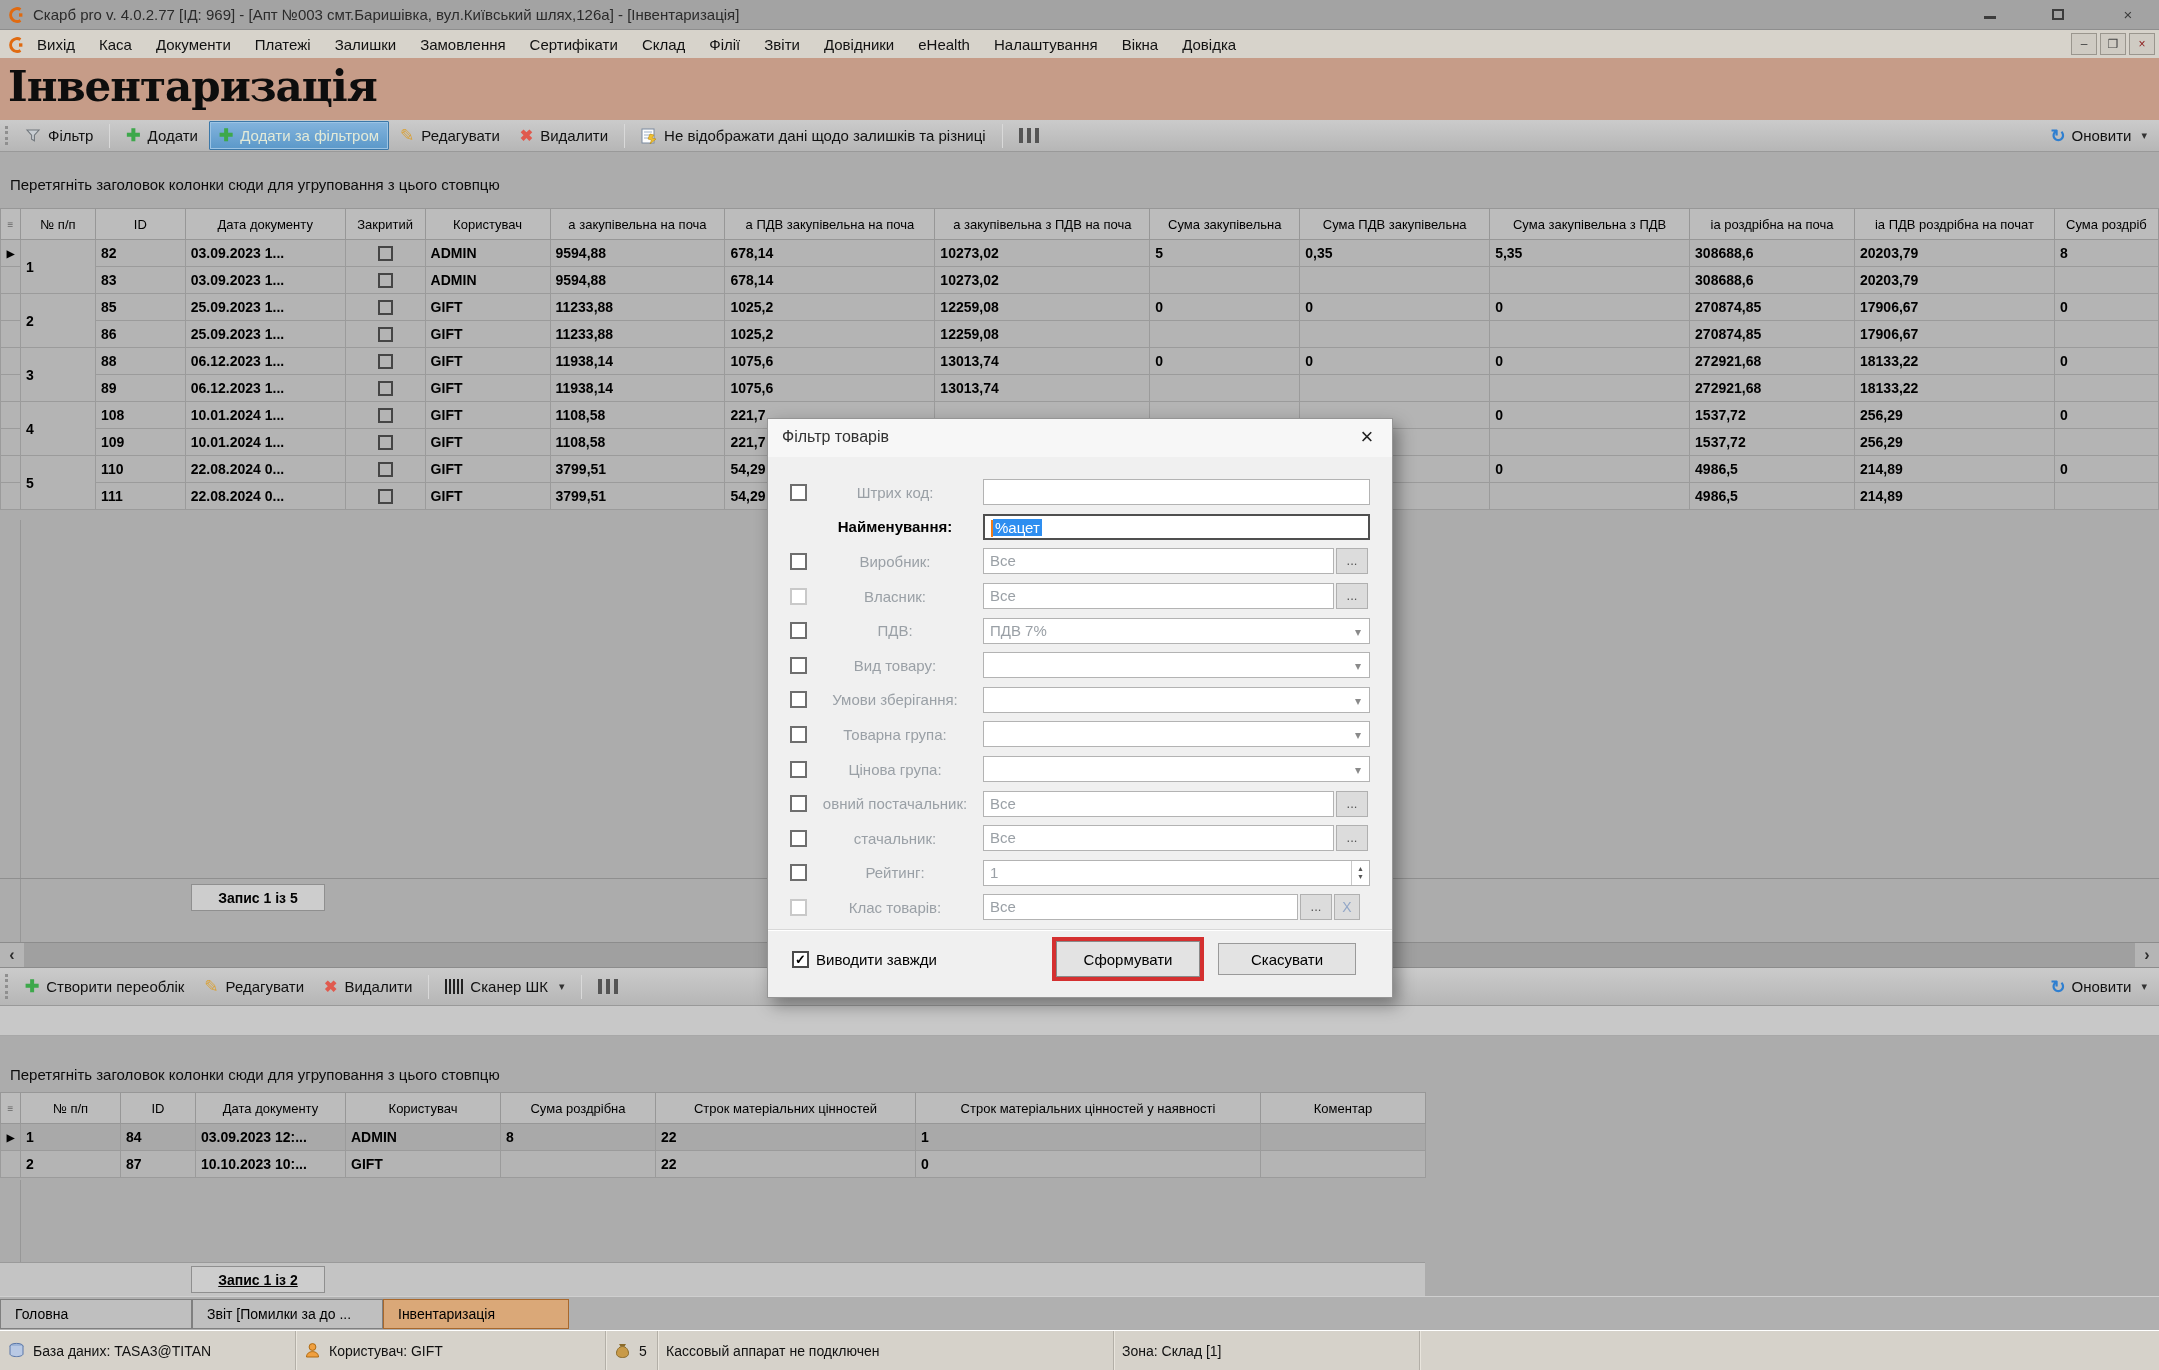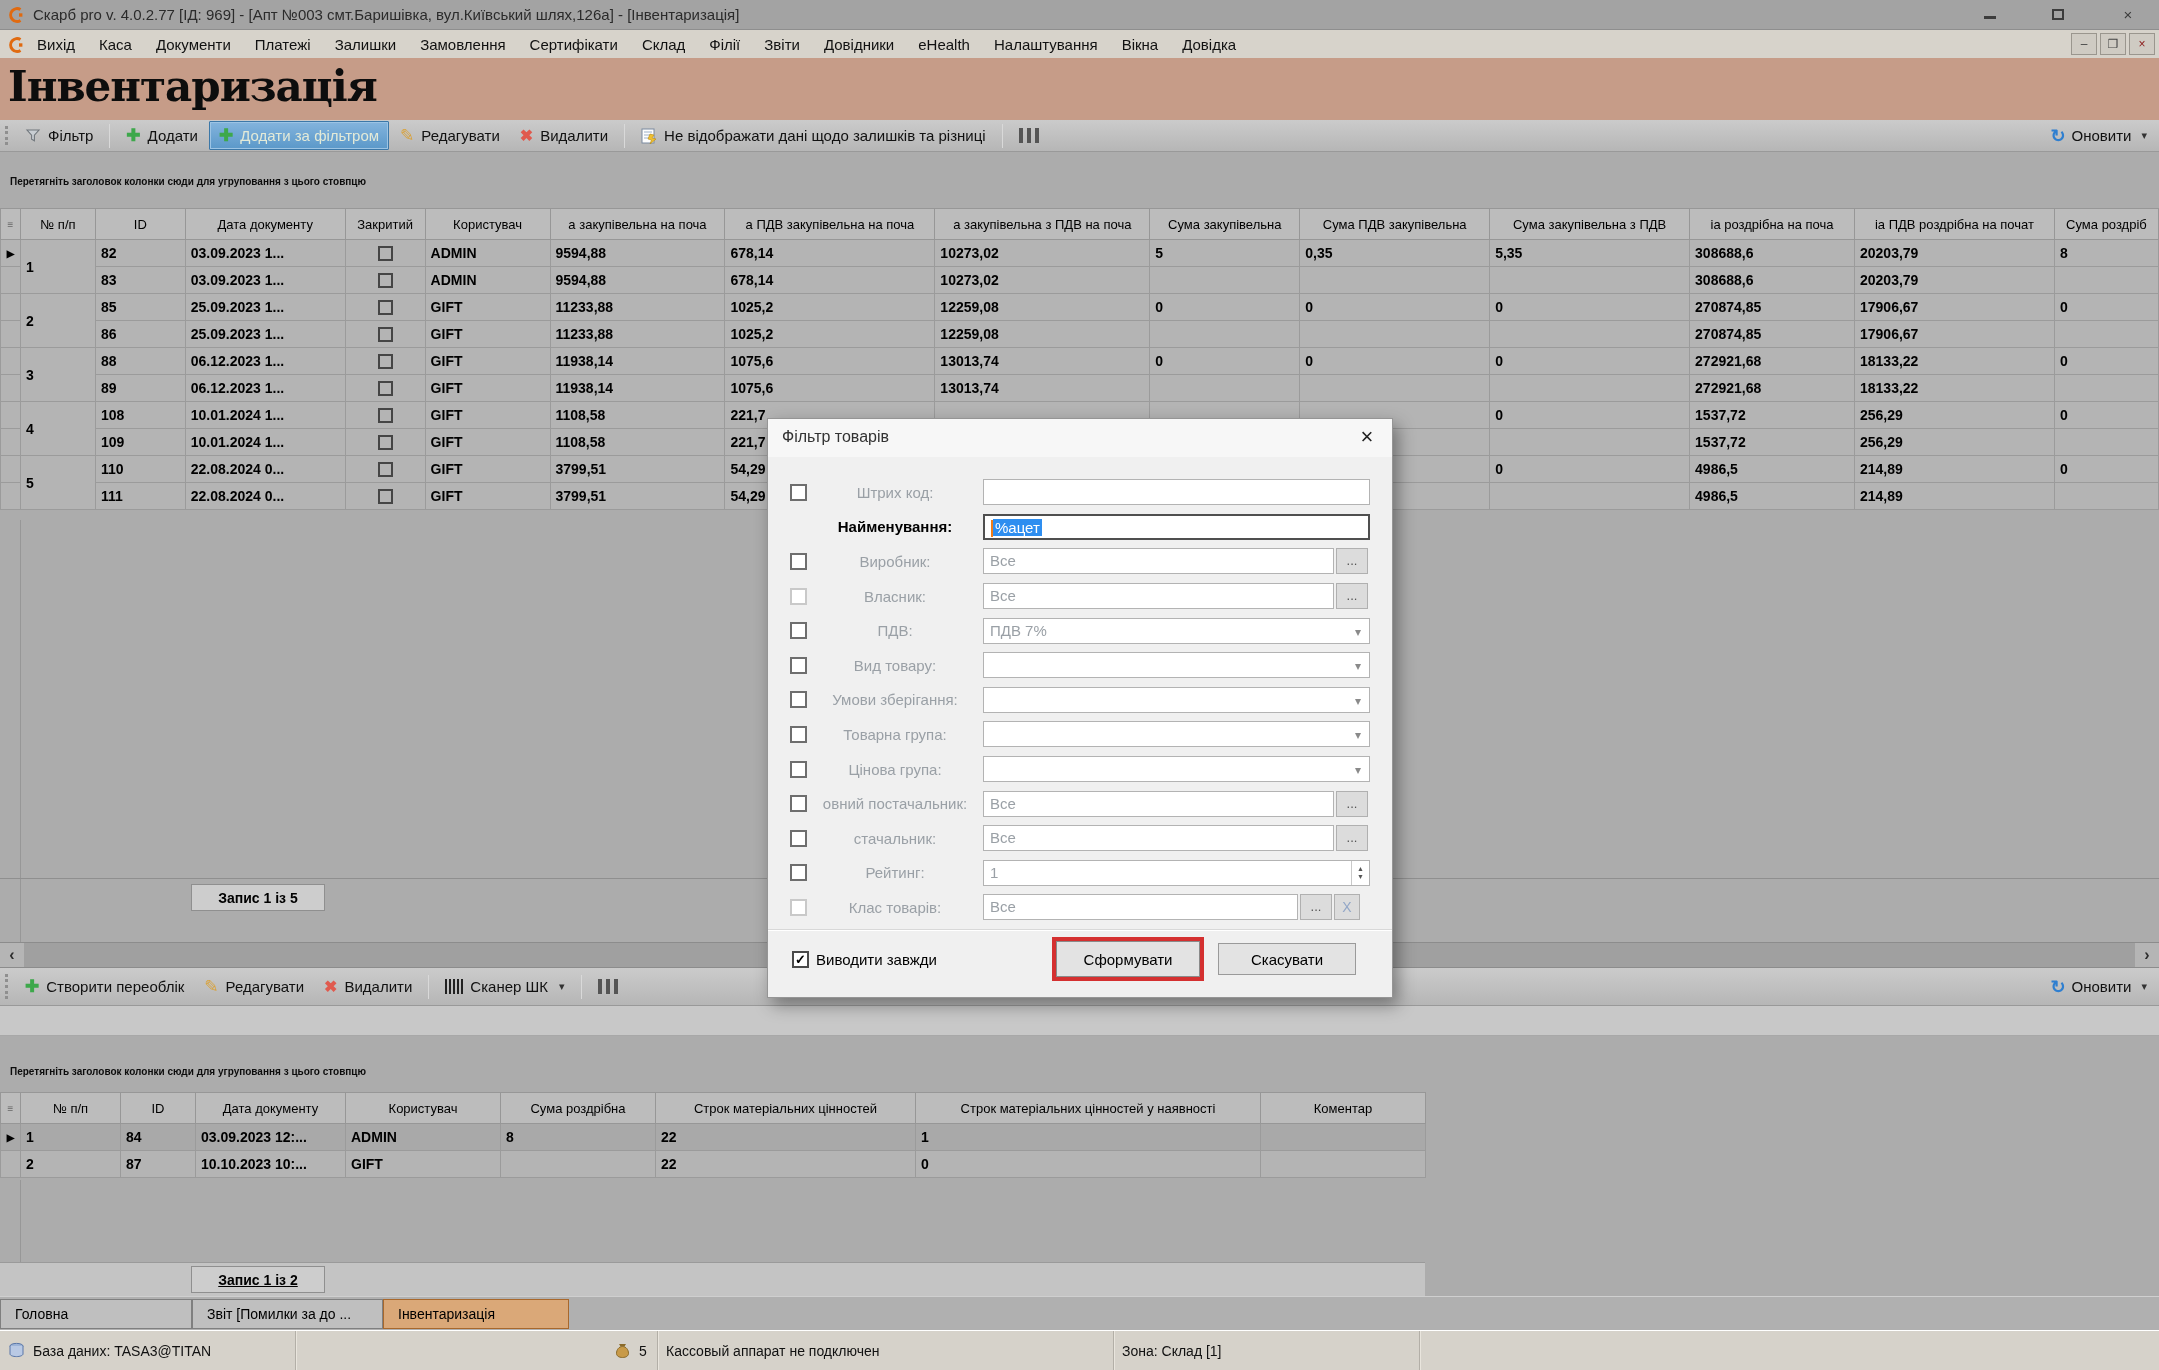--- a/index.html
+++ b/index.html
@@ -39,21 +39,21 @@
   .refresh-ic { color:#2f7fd0; font-size:18px; font-weight:bold; }
   .caret { font-size:11px; color:#333; margin-left:4px; }
   .tb-right { position:absolute; right:12px; top:50%; transform:translateY(-50%); display:flex; align-items:center; gap:6px; }
   .barcode-ic { width:18px; height:15px; background:repeating-linear-gradient(90deg,#222 0 2px,transparent 2px 4px); }
   .cols-ic { width:20px; height:15px; background:
       repeating-linear-gradient(#555 0 2px, transparent 2px 4px);
       -webkit-mask:linear-gradient(90deg,#000 0 4px,transparent 4px 8px,#000 8px 12px,transparent 12px 16px,#000 16px 20px);
       mask:linear-gradient(90deg,#000 0 4px,transparent 4px 8px,#000 8px 12px,transparent 12px 16px,#000 16px 20px); }
 
   
-  .hint { position:absolute; left:10px; font-size:10px; font-weight:bold; color:#0c0c0c; }
+  .hint { position:absolute; left:10px; font-size:15px; font-weight:normal; color:#0c0c0c; }
   #hint1 { top:176px; } #hint2 { top:1066px; }
 
   
   table.grid { border-collapse:collapse; table-layout:fixed; }
   table.grid th { height:31px; background:#bcbcbc; border:1px solid #979797; font-size:13px; font-weight:normal; color:#000; overflow:hidden; white-space:nowrap; padding:0 3px; }
   table.grid td { height:27px; background:#b4b4b4; border:1px solid #9b9b9b; font-size:14px; font-weight:bold; color:#000; overflow:hidden; white-space:nowrap; padding:0 5px; }
   table.grid td.ind, table.grid th.ind { padding:0 2px; font-size:10px; text-align:center; }
   table.grid td.numcell { vertical-align:middle; }
   #top-table { position:absolute; top:208px; left:0; }
   #bottom-table { position:absolute; top:1092px; left:0; }
@@ -528,20 +528,27 @@
     </div>
 
   <div id="statusbar">
     <div class="sseg" style="left:0; width:296px;">
       <svg class="sic" viewBox="0 0 17 17">
           <ellipse cx="8.5" cy="4" rx="6.5" ry="2.6" fill="#9db4d8" stroke="#5a77a8"></ellipse>
           <path d="M2 4v8c0 1.4 2.9 2.6 6.5 2.6S15 13.4 15 12V4" fill="#b9c9e4" stroke="#5a77a8"></path>
         </svg>
       <span>База даних: TASA3@TITAN</span>
     </div>
+    <div class="sseg" style="left:296px; width:310px;">
+      <svg class="sic" viewBox="0 0 17 17">
+          <circle cx="8.5" cy="5" r="3.4" fill="#f0a040" stroke="#b06a10"></circle>
+          <path d="M2.5 15c0-3.3 2.7-5.4 6-5.4s6 2.1 6 5.4z" fill="#f0a040" stroke="#b06a10"></path>
+        </svg>
+      <span>Користувач: GIFT</span>
+    </div>
     <div class="sseg" style="left:606px; width:52px;">
       <svg class="sic" viewBox="0 0 17 17">
           <path d="M6.5 4.5 5 2h7l-1.5 2.5z" fill="#8a6a2a"></path>
           <path d="M8.5 4.5c-3.6 0-6 3.4-6 6.8 0 2.6 2.4 4.2 6 4.2s6-1.6 6-4.2c0-3.4-2.4-6.8-6-6.8z" fill="#c89a48" stroke="#8a6a2a"></path>
         </svg>
       <span>5</span>
     </div>
     <div class="sseg" style="left:658px; width:456px;">
       <span>Кассовый аппарат не подключен</span>
     </div>

